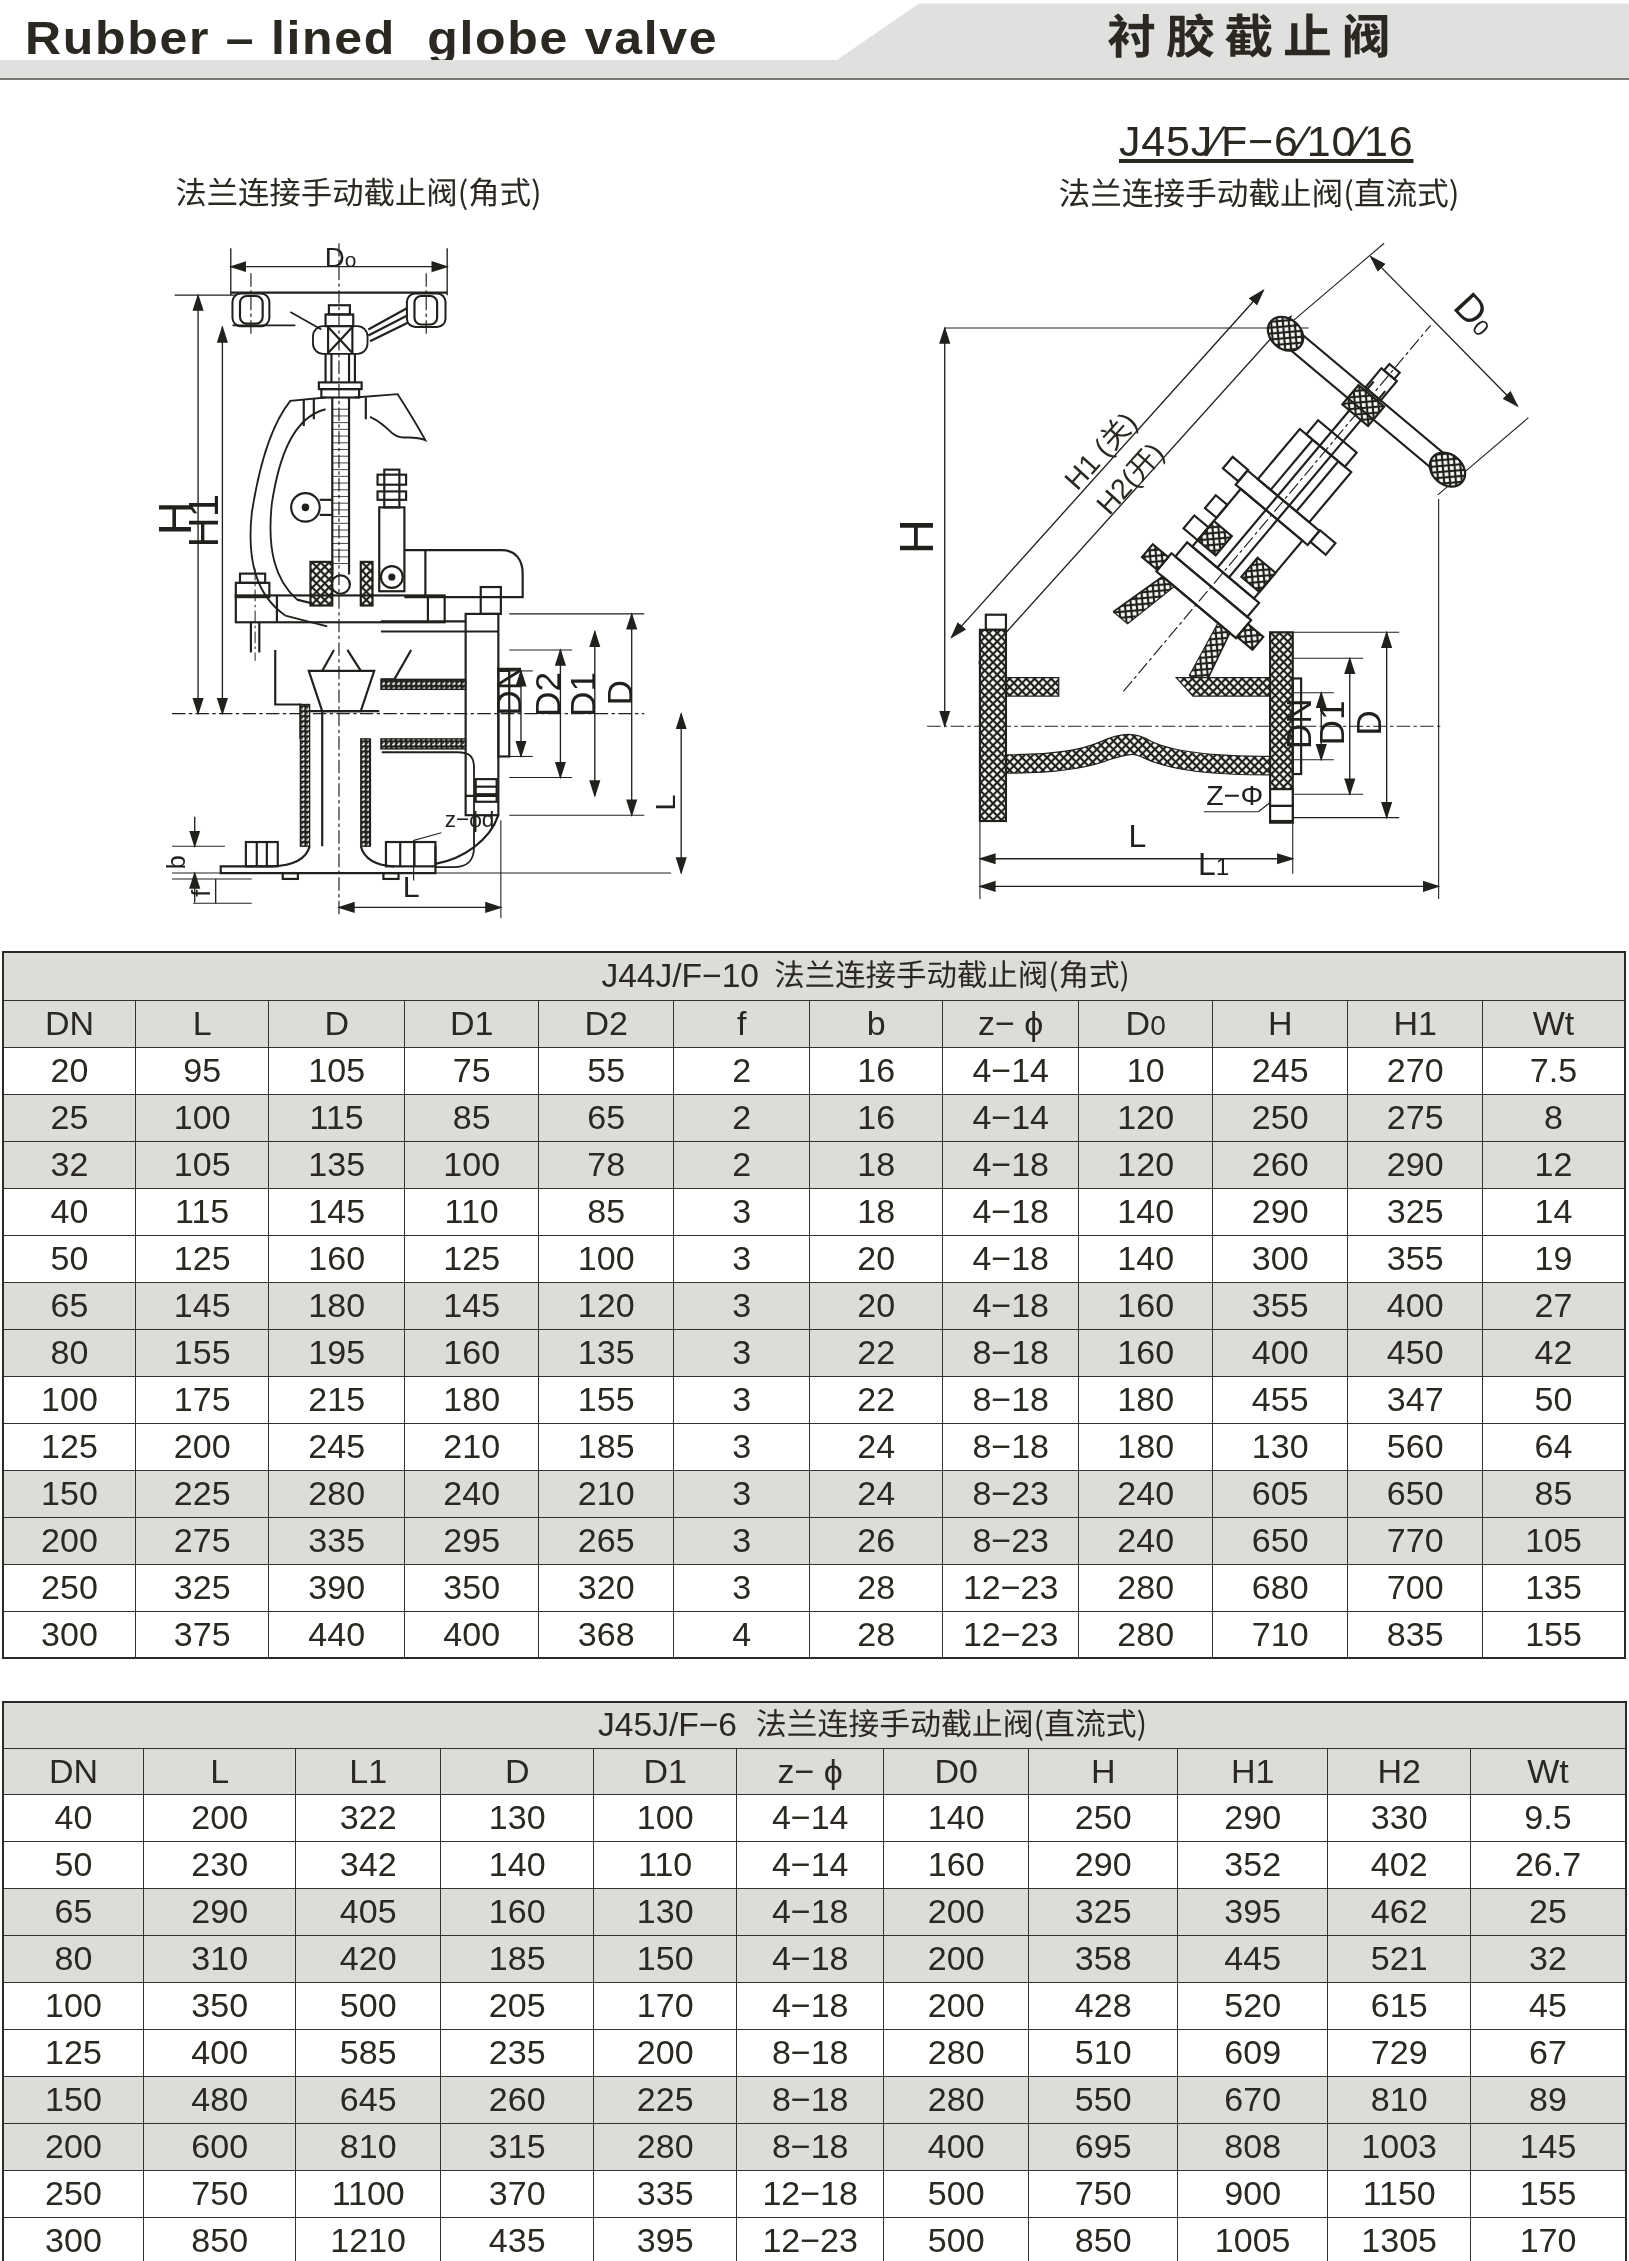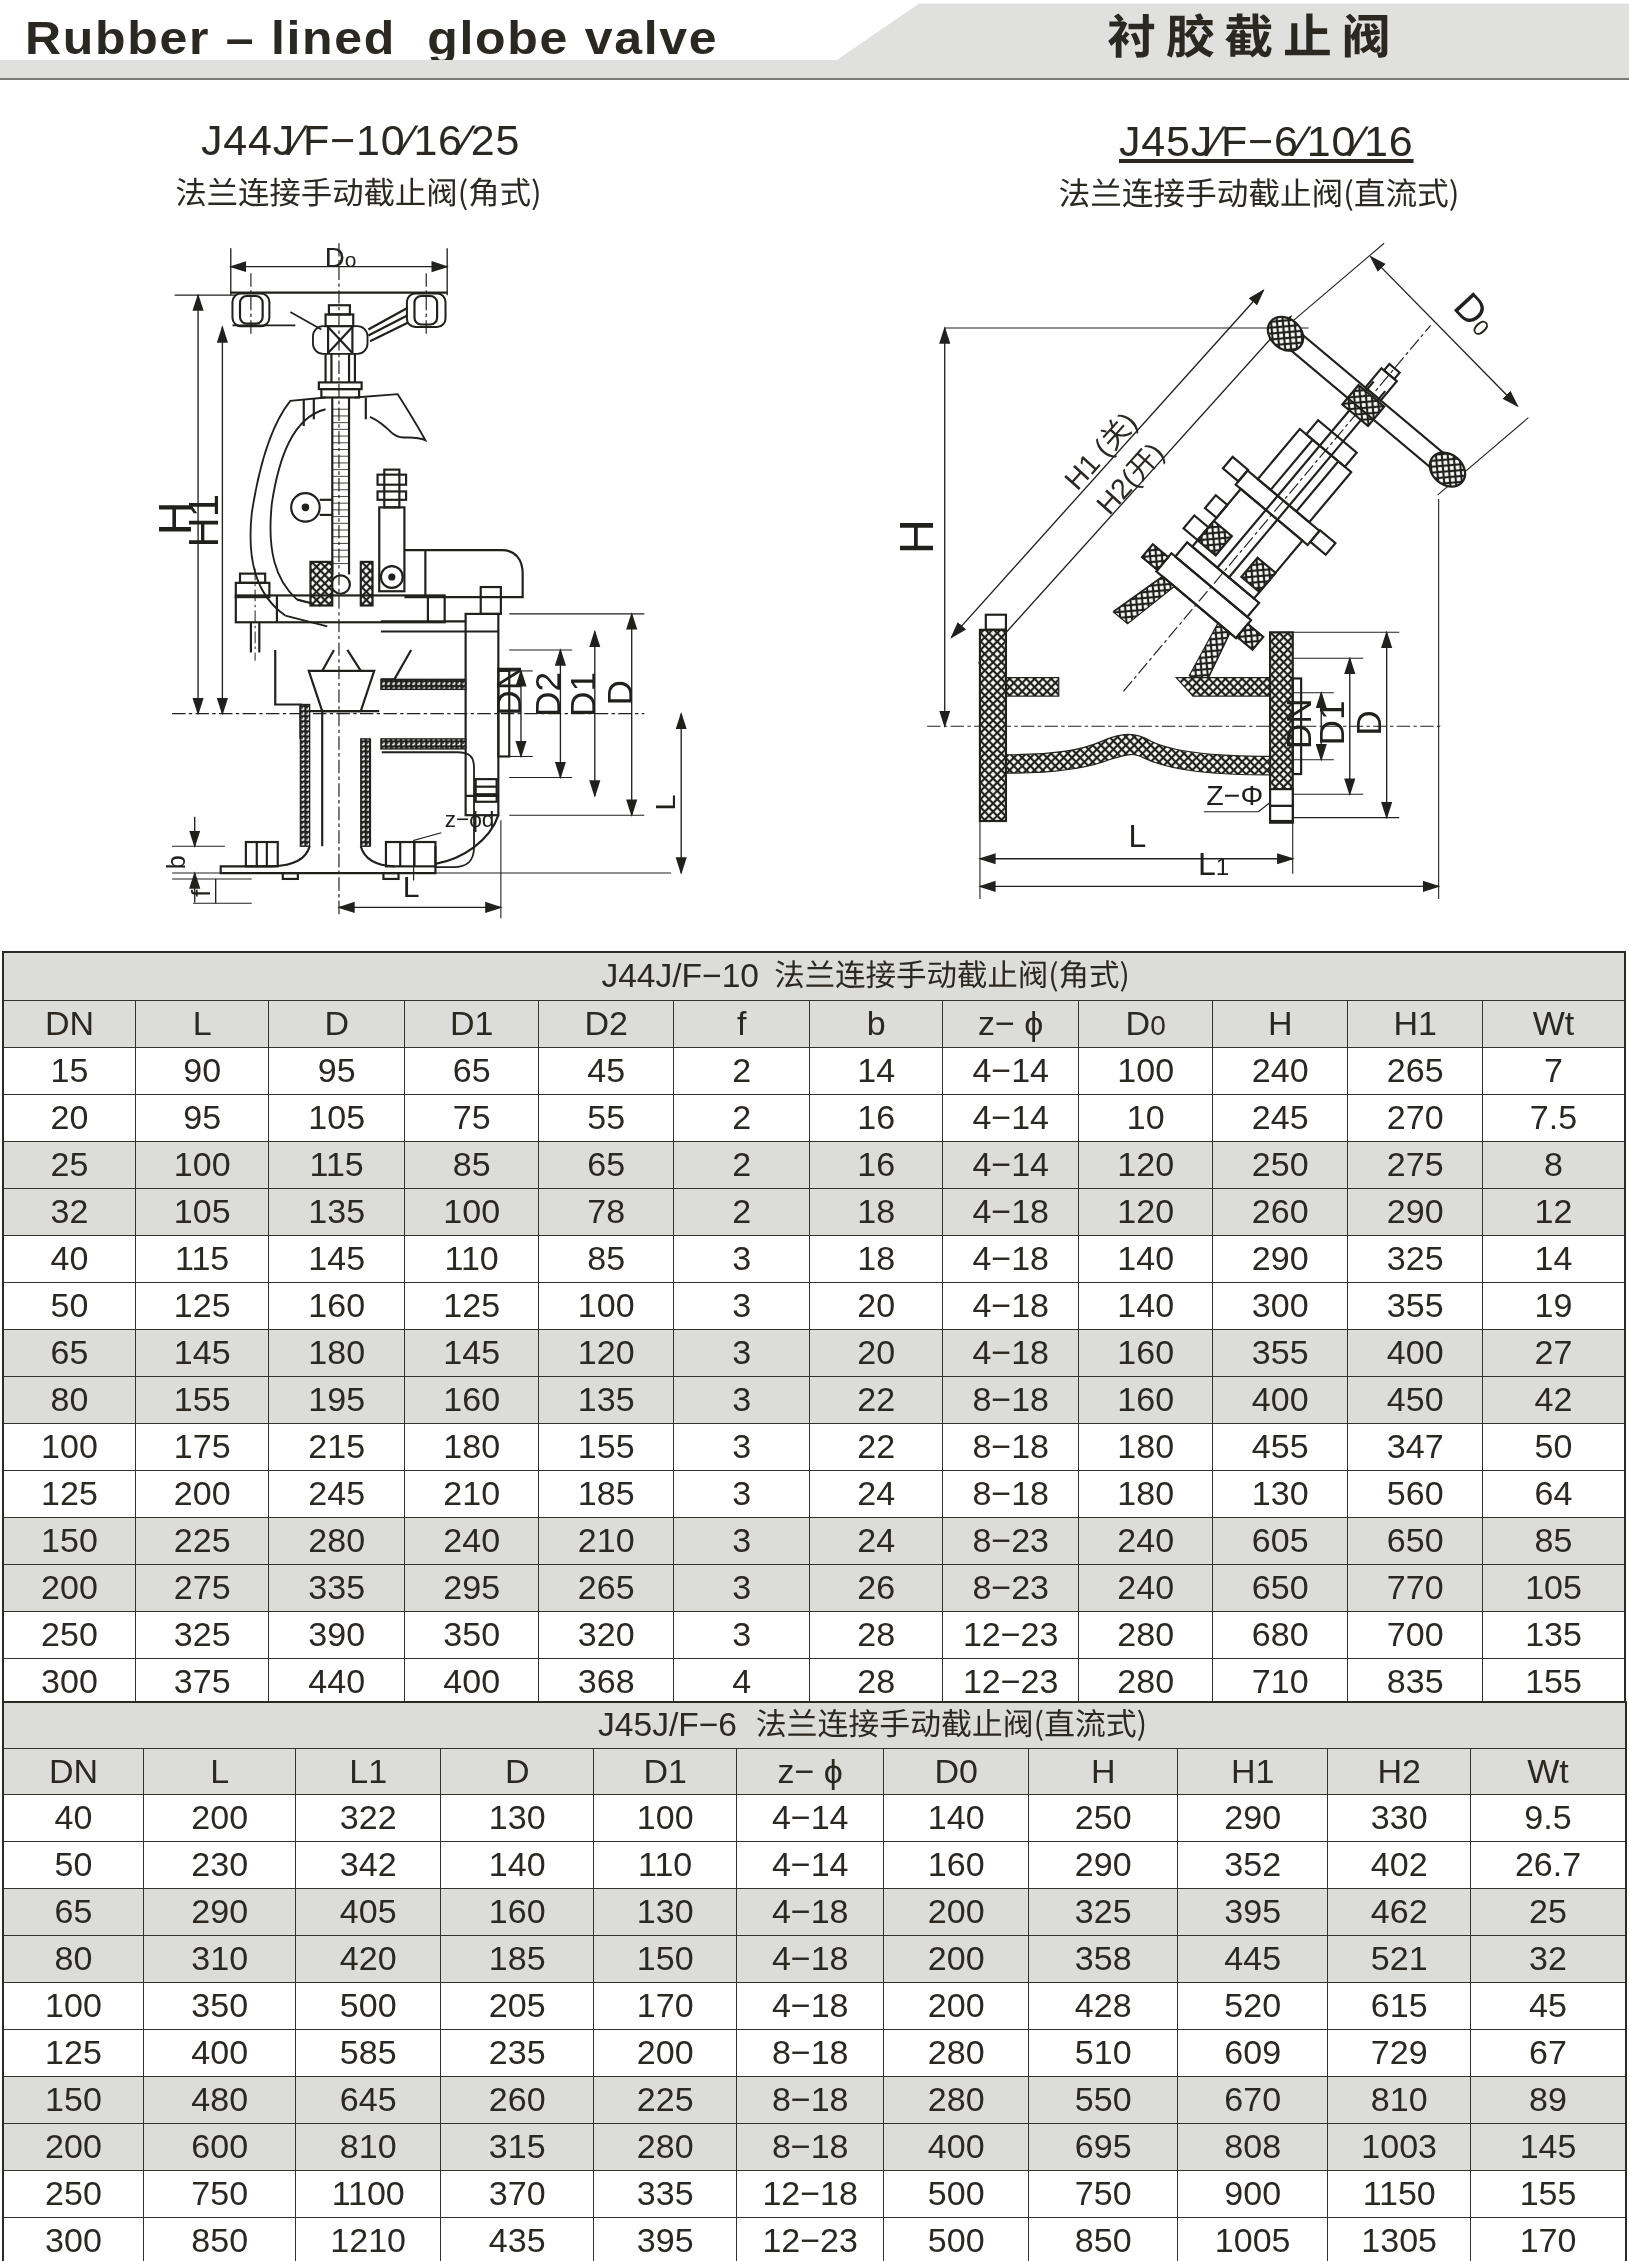--- a/index.html
+++ b/index.html
@@ -27,21 +27,20 @@
 .hm { position:relative; top:0.8px; }
 </style>
 </head>
 <body>
 <div id="page">
   <div class="abs" id="htitle">Rubber – lined&nbsp; globe valve</div>
   <div class="abs" id="gstrip"></div>
   <div class="abs" id="gpara"></div>
   <div class="abs" id="gline"></div>
 
-  <div class="abs sub1" style="left:201px; top:116px;">J44J∕F−10∕16∕25</div>
   <div class="abs sub1" style="left:1119px; top:117px;text-decoration:underline;">J45J∕F−6∕10∕16</div>
 
   <div class="abs" id="draw1" style="left:84px; top:218px; width:671px; height:723px;">
   <svg width="671" height="723" viewBox="0 0 800 862" fill="none" stroke="#20201c" stroke-width="2.6">
     <defs>
       <marker id="ar" viewBox="0 0 10 10" refX="9" refY="5" markerWidth="13" markerHeight="13" orient="auto-start-reverse">
         <path d="M0,1.8 L10,5 L0,8.2 z" fill="#20201c" stroke="none"></path>
       </marker>
       <pattern id="hat" width="7" height="7" patternUnits="userSpaceOnUse" patternTransform="rotate(45)">
         <rect width="7" height="7" fill="white"></rect>
@@ -363,34 +362,20 @@
           <td>D</td>
           <td>D1</td>
           <td>D2</td>
           <td>f</td>
           <td>b</td>
           <td>z− ϕ</td>
           <td>D<span style="font-size:28px">0</span></td>
           <td>H</td>
           <td>H1</td>
           <td>Wt</td>
-        </tr>
-    <tr class="w">
-          <td>15</td>
-          <td>90</td>
-          <td>95</td>
-          <td>65</td>
-          <td>45</td>
-          <td>2</td>
-          <td>14</td>
-          <td>4−14</td>
-          <td>100</td>
-          <td>240</td>
-          <td>265</td>
-          <td>7</td>
         </tr>
     <tr class="w">
           <td>20</td>
           <td>95</td>
           <td>105</td>
           <td>75</td>
           <td>55</td>
           <td>2</td>
           <td>16</td>
           <td>4−14</td>

